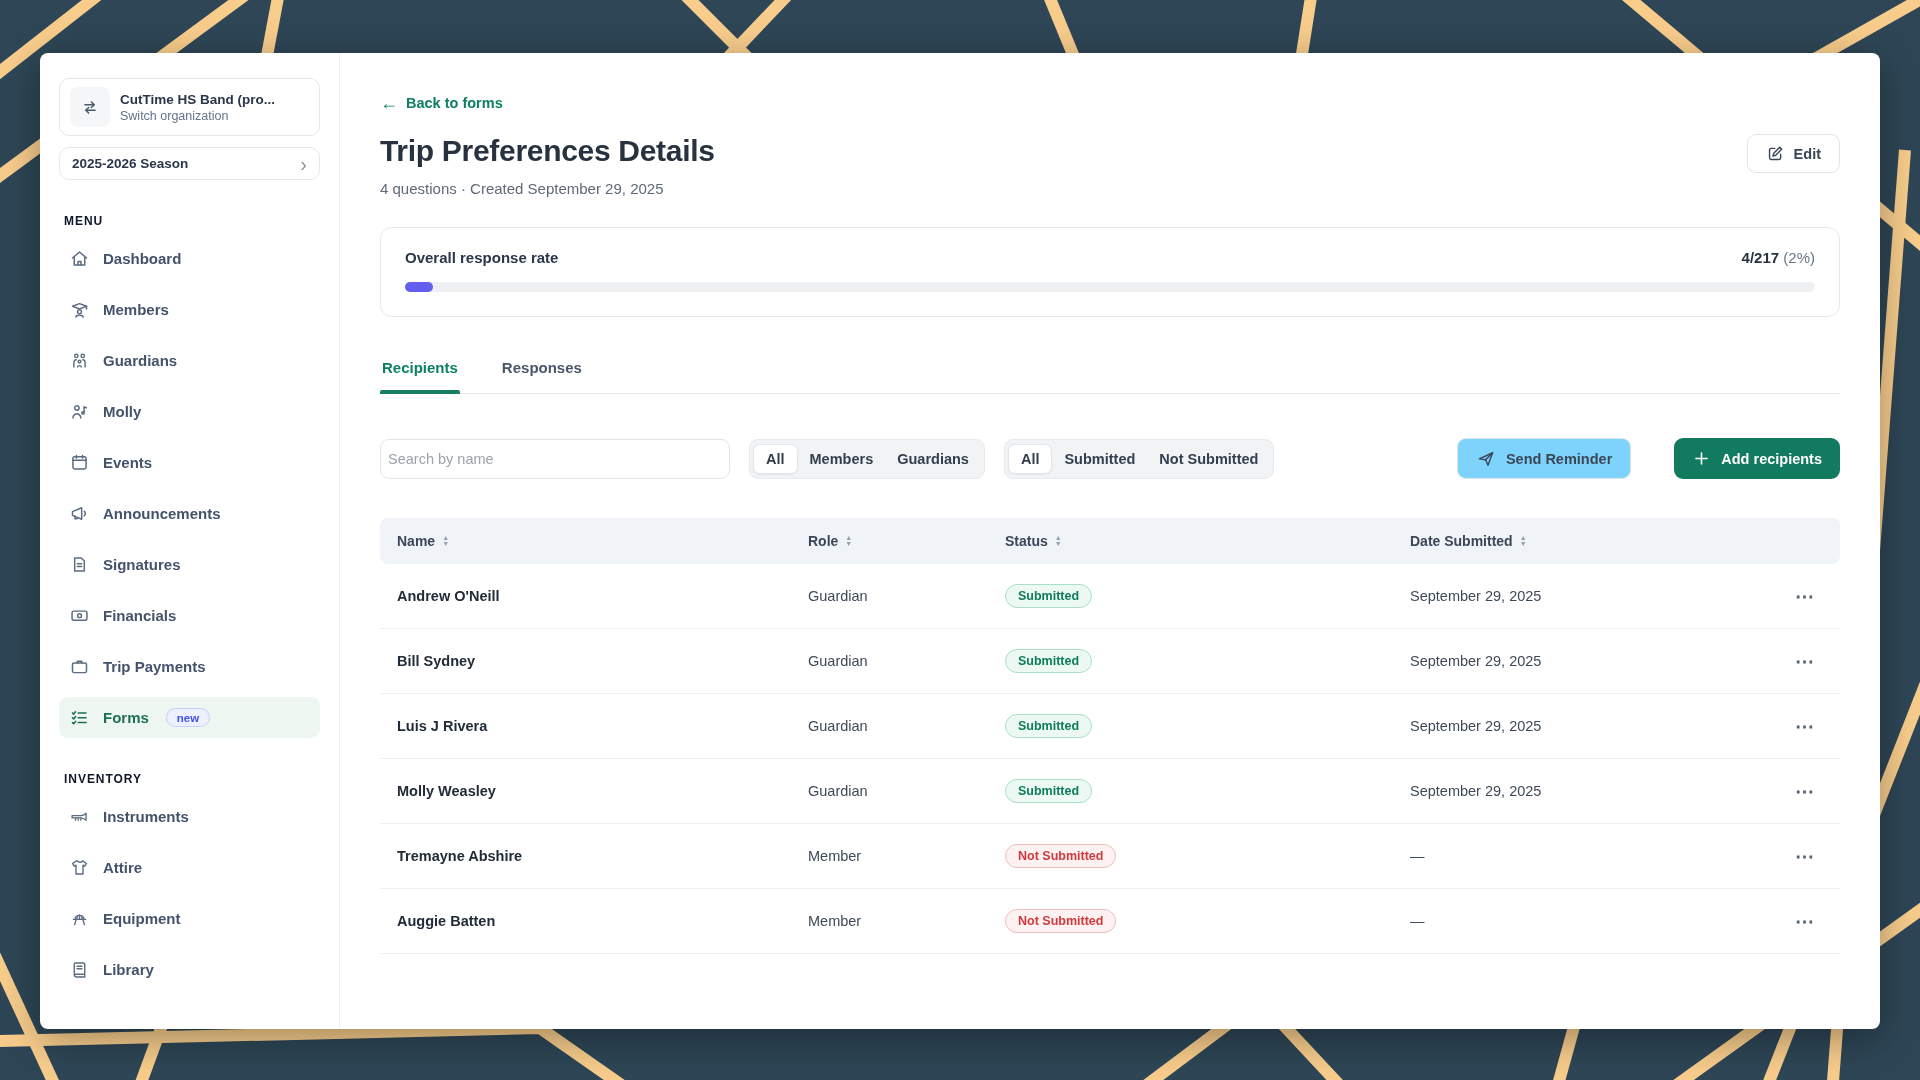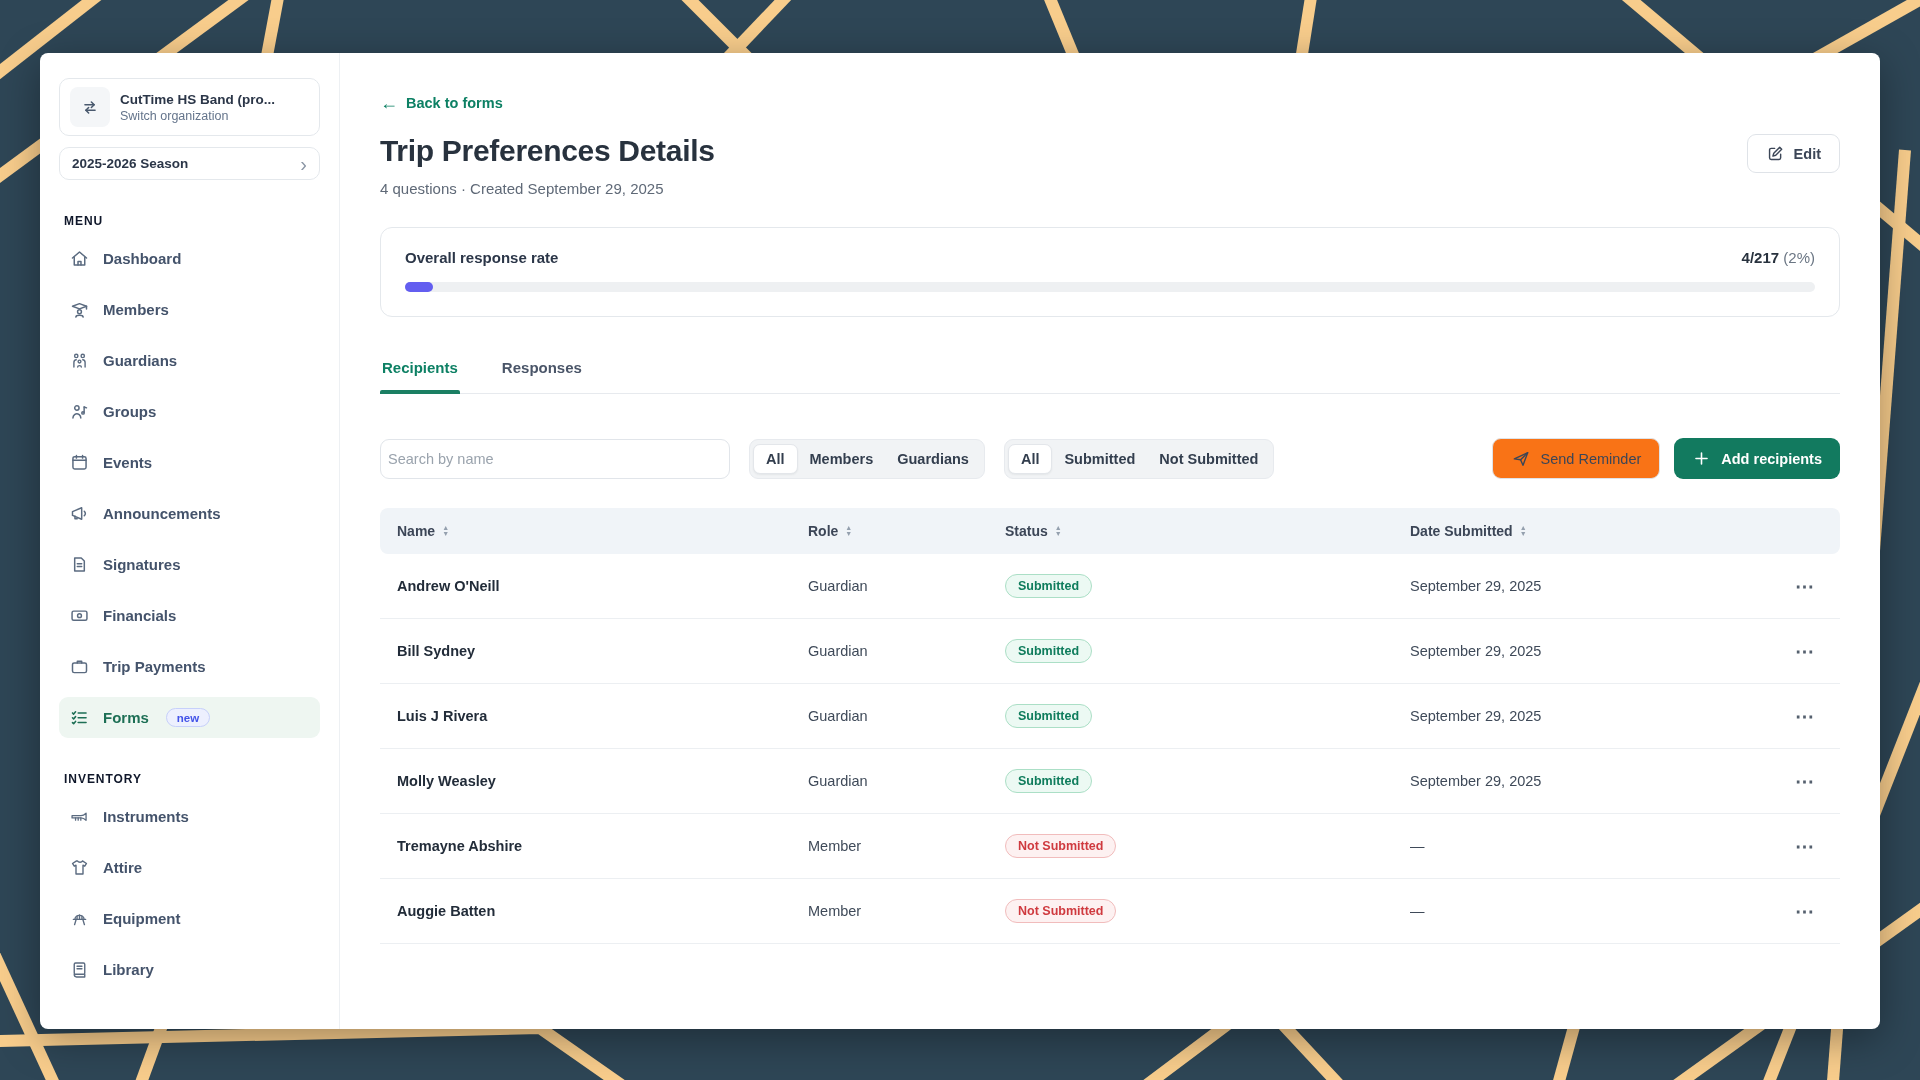--- a/index.html
+++ b/index.html
@@ -69,28 +69,28 @@
   .toolbar { display:flex; align-items:center; margin-top:44px; gap:19px; }
   .search-box { width:350px; height:40px; border:1px solid #e1e5ea; border-radius:9px; padding:0 7px;
                 font-size:14.5px; color:#2b3648; font-family:"Liberation Sans",sans-serif; outline:none; }
   .search-box::placeholder { color:#9aa3ad; }
   .seg { display:flex; align-items:center; background:#f1f3f5; border:1px solid #e7eaee; border-radius:9px;
          padding:3px; height:40px; }
   .seg-opt { font-size:14.5px; font-weight:600; color:#333e4e; padding:6px 12px; border-radius:7px;
              cursor:pointer; white-space:nowrap; }
   .seg-opt.selected { background:#fff; border:1px solid #e3e6ea; box-shadow:0 1px 2px rgba(20,30,40,.06); }
   .toolbar-right { margin-left:auto; display:flex; gap:14px; }
-  .reminder-btn { display:inline-flex; align-items:center; gap:10px; background:#f97316; border:1px solid #dfe3e8;
-                  border-radius:9px; padding:0 18px; height:41px; font-size:14.5px; font-weight:400;
+  .reminder-btn { display:inline-flex; align-items:center; gap:10px; background:#7dd3fc; border:1px solid #dfe3e8;
+                  border-radius:9px; padding:0 18px; height:41px; font-size:14.5px; font-weight:700;
                   color:#3c4657; cursor:pointer; }
   .add-btn { display:inline-flex; align-items:center; gap:10px; background:#127a5f; border:none;
              border-radius:9px; padding:0 18px; height:41px; font-size:14.5px; font-weight:700; color:#fff;
-             cursor:pointer; }
-
-  .table { margin-top:29px; }
+             cursor:pointer;margin-left:29px; }
+
+  .table { margin-top:39px; }
   .t-head { display:grid; grid-template-columns:411px 197px 405px 350px 1fr; align-items:center;
             background:#f0f4f8; border-radius:8px; height:46px; padding:0 24px 0 17px; }
   .t-col { display:flex; align-items:center; gap:7px; font-size:14px; font-weight:700; color:#3c4657;
            cursor:pointer; }
   .sort { display:flex; flex-direction:column; line-height:6px; color:#94a0ae; font-size:7px; }
   .t-row { display:grid; grid-template-columns:411px 197px 405px 350px 1fr; align-items:center;
            height:65px; padding:0 24px 0 17px; border-bottom:1px solid #eceff2; }
   .cell-name { font-size:14.5px; font-weight:700; color:#222c39; }
   .cell-role, .cell-date { font-size:14.5px; color:#3f4a59; }
   .badge { display:inline-block; font-size:12.5px; font-weight:700; border-radius:999px; padding:4px 12px; }
@@ -182,21 +182,21 @@
     </div>
 
     <div class="nav-item">
       <svg class="icon" width="21" height="21" viewBox="0 0 24 24" stroke="currentColor" stroke-width="1.7" fill="none" stroke-linecap="round" stroke-linejoin="round">
         <circle cx="9" cy="8" r="2.5"></circle>
           <path d="M4.5 19.5c0-3.6 3.4-5 4.5-5s4.5 1.4 4.5 5"></path>
         <path d="M17.3 6.8v6"></path>
           <circle cx="16" cy="13.6" r="1.4"></circle>
           <path d="M17.3 6.8l2.7 1"></path>
       </svg>
-      <span>Groups</span>
+      <span>Molly</span>
     </div>
 
     <div class="nav-item">
       <svg class="icon" width="21" height="21" viewBox="0 0 24 24" stroke="currentColor" stroke-width="1.7" fill="none" stroke-linecap="round" stroke-linejoin="round">
         <rect x="4.5" y="5.5" width="15" height="14" rx="2"></rect>
           <path d="M8.5 4v3M15.5 4v3M4.5 9.5h15"></path>
       </svg>
       <span>Events</span>
     </div>
 

